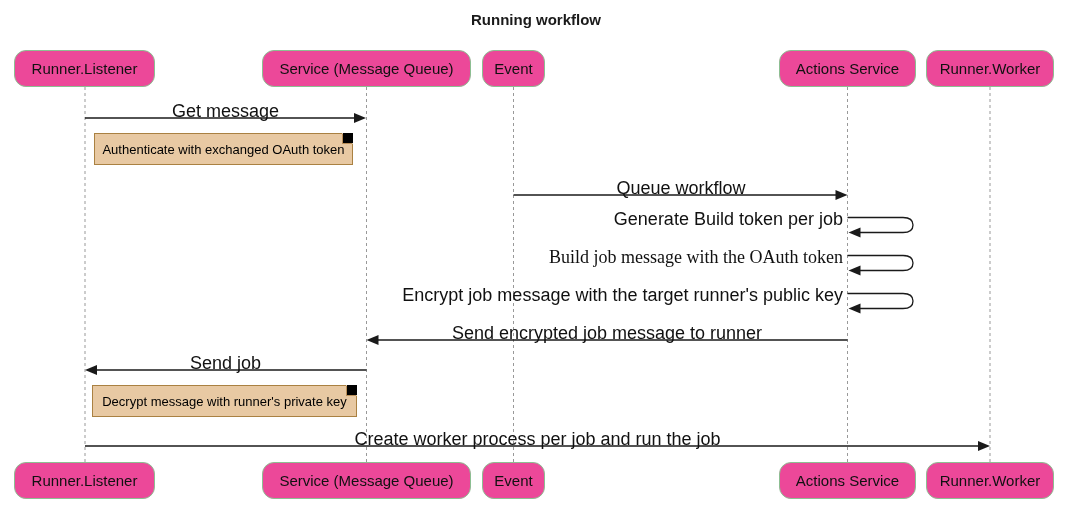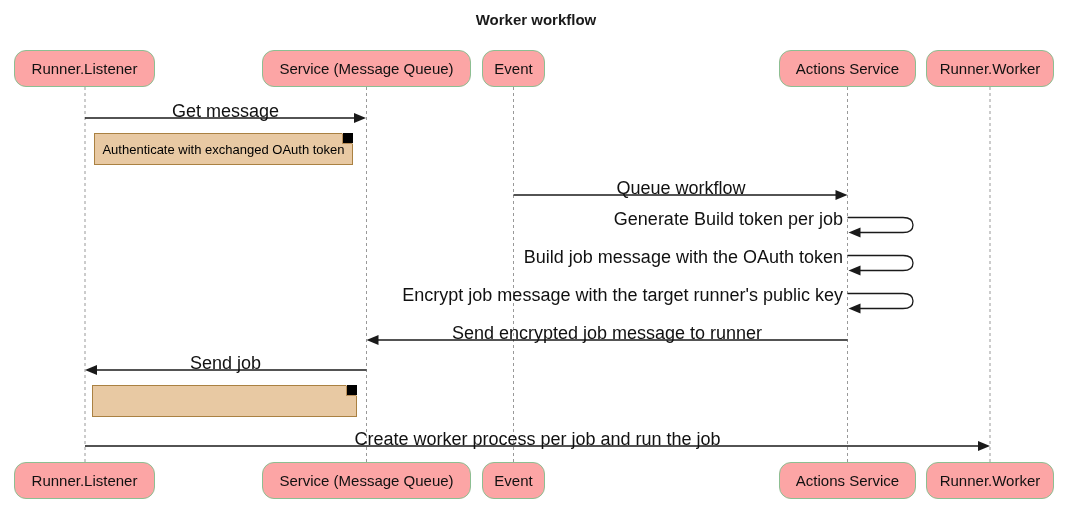--- a/index.html
+++ b/index.html
@@ -15,21 +15,21 @@
   .title {
     position: absolute;
     left: 0; top: 11px; width: 1072px;
     text-align: center;
     font-size: 15px;
     font-weight: bold;
   }
   .actor {
     position: absolute;
     height: 37px;
-    background: #fca5a5;
+    background: #ec4899;
     border: 1px solid #8cbf92;
     border-radius: 12px;
     box-sizing: border-box;
     display: flex;
     align-items: center;
     justify-content: center;
     font-size: 15px;
     color: #111;
   }
   .msg {
@@ -102,44 +102,45 @@
     <line x1="847.5" y1="340" x2="378" y2="340" stroke="#1a1a1a" stroke-width="1.3"></line>
     <polygon points="366.5,340 378.5,335 378.5,345" fill="#1a1a1a"></polygon>
 
     <line x1="366.5" y1="370" x2="97" y2="370" stroke="#1a1a1a" stroke-width="1.3"></line>
     <polygon points="85,370 97,365 97,375" fill="#1a1a1a"></polygon>
 
     <line x1="85" y1="446" x2="979" y2="446" stroke="#1a1a1a" stroke-width="1.3"></line>
     <polygon points="990,446 978,441 978,451" fill="#1a1a1a"></polygon>
   </svg>
 
-  <div class="title">Worker workflow</div>
+  <div class="title">Running workflow</div>
 
   <div class="actor" style="left:14px;  top:50px; width:141px;">Runner.Listener</div>
   <div class="actor" style="left:262px; top:50px; width:209px;">Service (Message Queue)</div>
   <div class="actor" style="left:482px; top:50px; width:63px;">Event</div>
   <div class="actor" style="left:779px; top:50px; width:137px;">Actions Service</div>
   <div class="actor" style="left:926px; top:50px; width:128px;">Runner.Worker</div>
 
   <div class="actor" style="left:14px;  top:462px; width:141px;">Runner.Listener</div>
   <div class="actor" style="left:262px; top:462px; width:209px;">Service (Message Queue)</div>
   <div class="actor" style="left:482px; top:462px; width:63px;">Event</div>
   <div class="actor" style="left:779px; top:462px; width:137px;">Actions Service</div>
   <div class="actor" style="left:926px; top:462px; width:128px;">Runner.Worker</div>
 
   <div class="msg" style="left:85px;  top:101px; width:281px;">Get message</div>
   <div class="msg" style="left:514px; top:178px; width:334px;">Queue workflow</div>
   <div class="msg right" style="left:394px; top:209px; width:449px;">Generate Build token per job</div>
-  <div class="msg right" style="left:394px; top:247px; width:449px;">Build job message with the OAuth token</div>
+  <div class="msg right" style="left:394px; top:247px; width:449px;font-family:Liberation Serif, serif;">Build job message with the OAuth token</div>
   <div class="msg right" style="left:394px; top:285px; width:449px;">Encrypt job message with the target runner's public key</div>
   <div class="msg" style="left:366px; top:323px; width:482px;">Send encrypted job message to runner</div>
   <div class="msg" style="left:85px;  top:429px; width:905px;">Create worker process per job and run the job</div>
   <div class="msg" style="left:85px;  top:353px; width:281px;">Send job</div>
 
   <div class="note" style="left:94px; top:133px; width:259px;">
     <span>Authenticate with exchanged OAuth token</span>
     <span class="fold"></span>
   </div>
   <div class="note" style="left:92px; top:385px; width:265px;">
+    <span>Decrypt message with runner's private key</span>
     <span class="fold"></span>
   </div>
 
 </div>
 
 </body></html>

